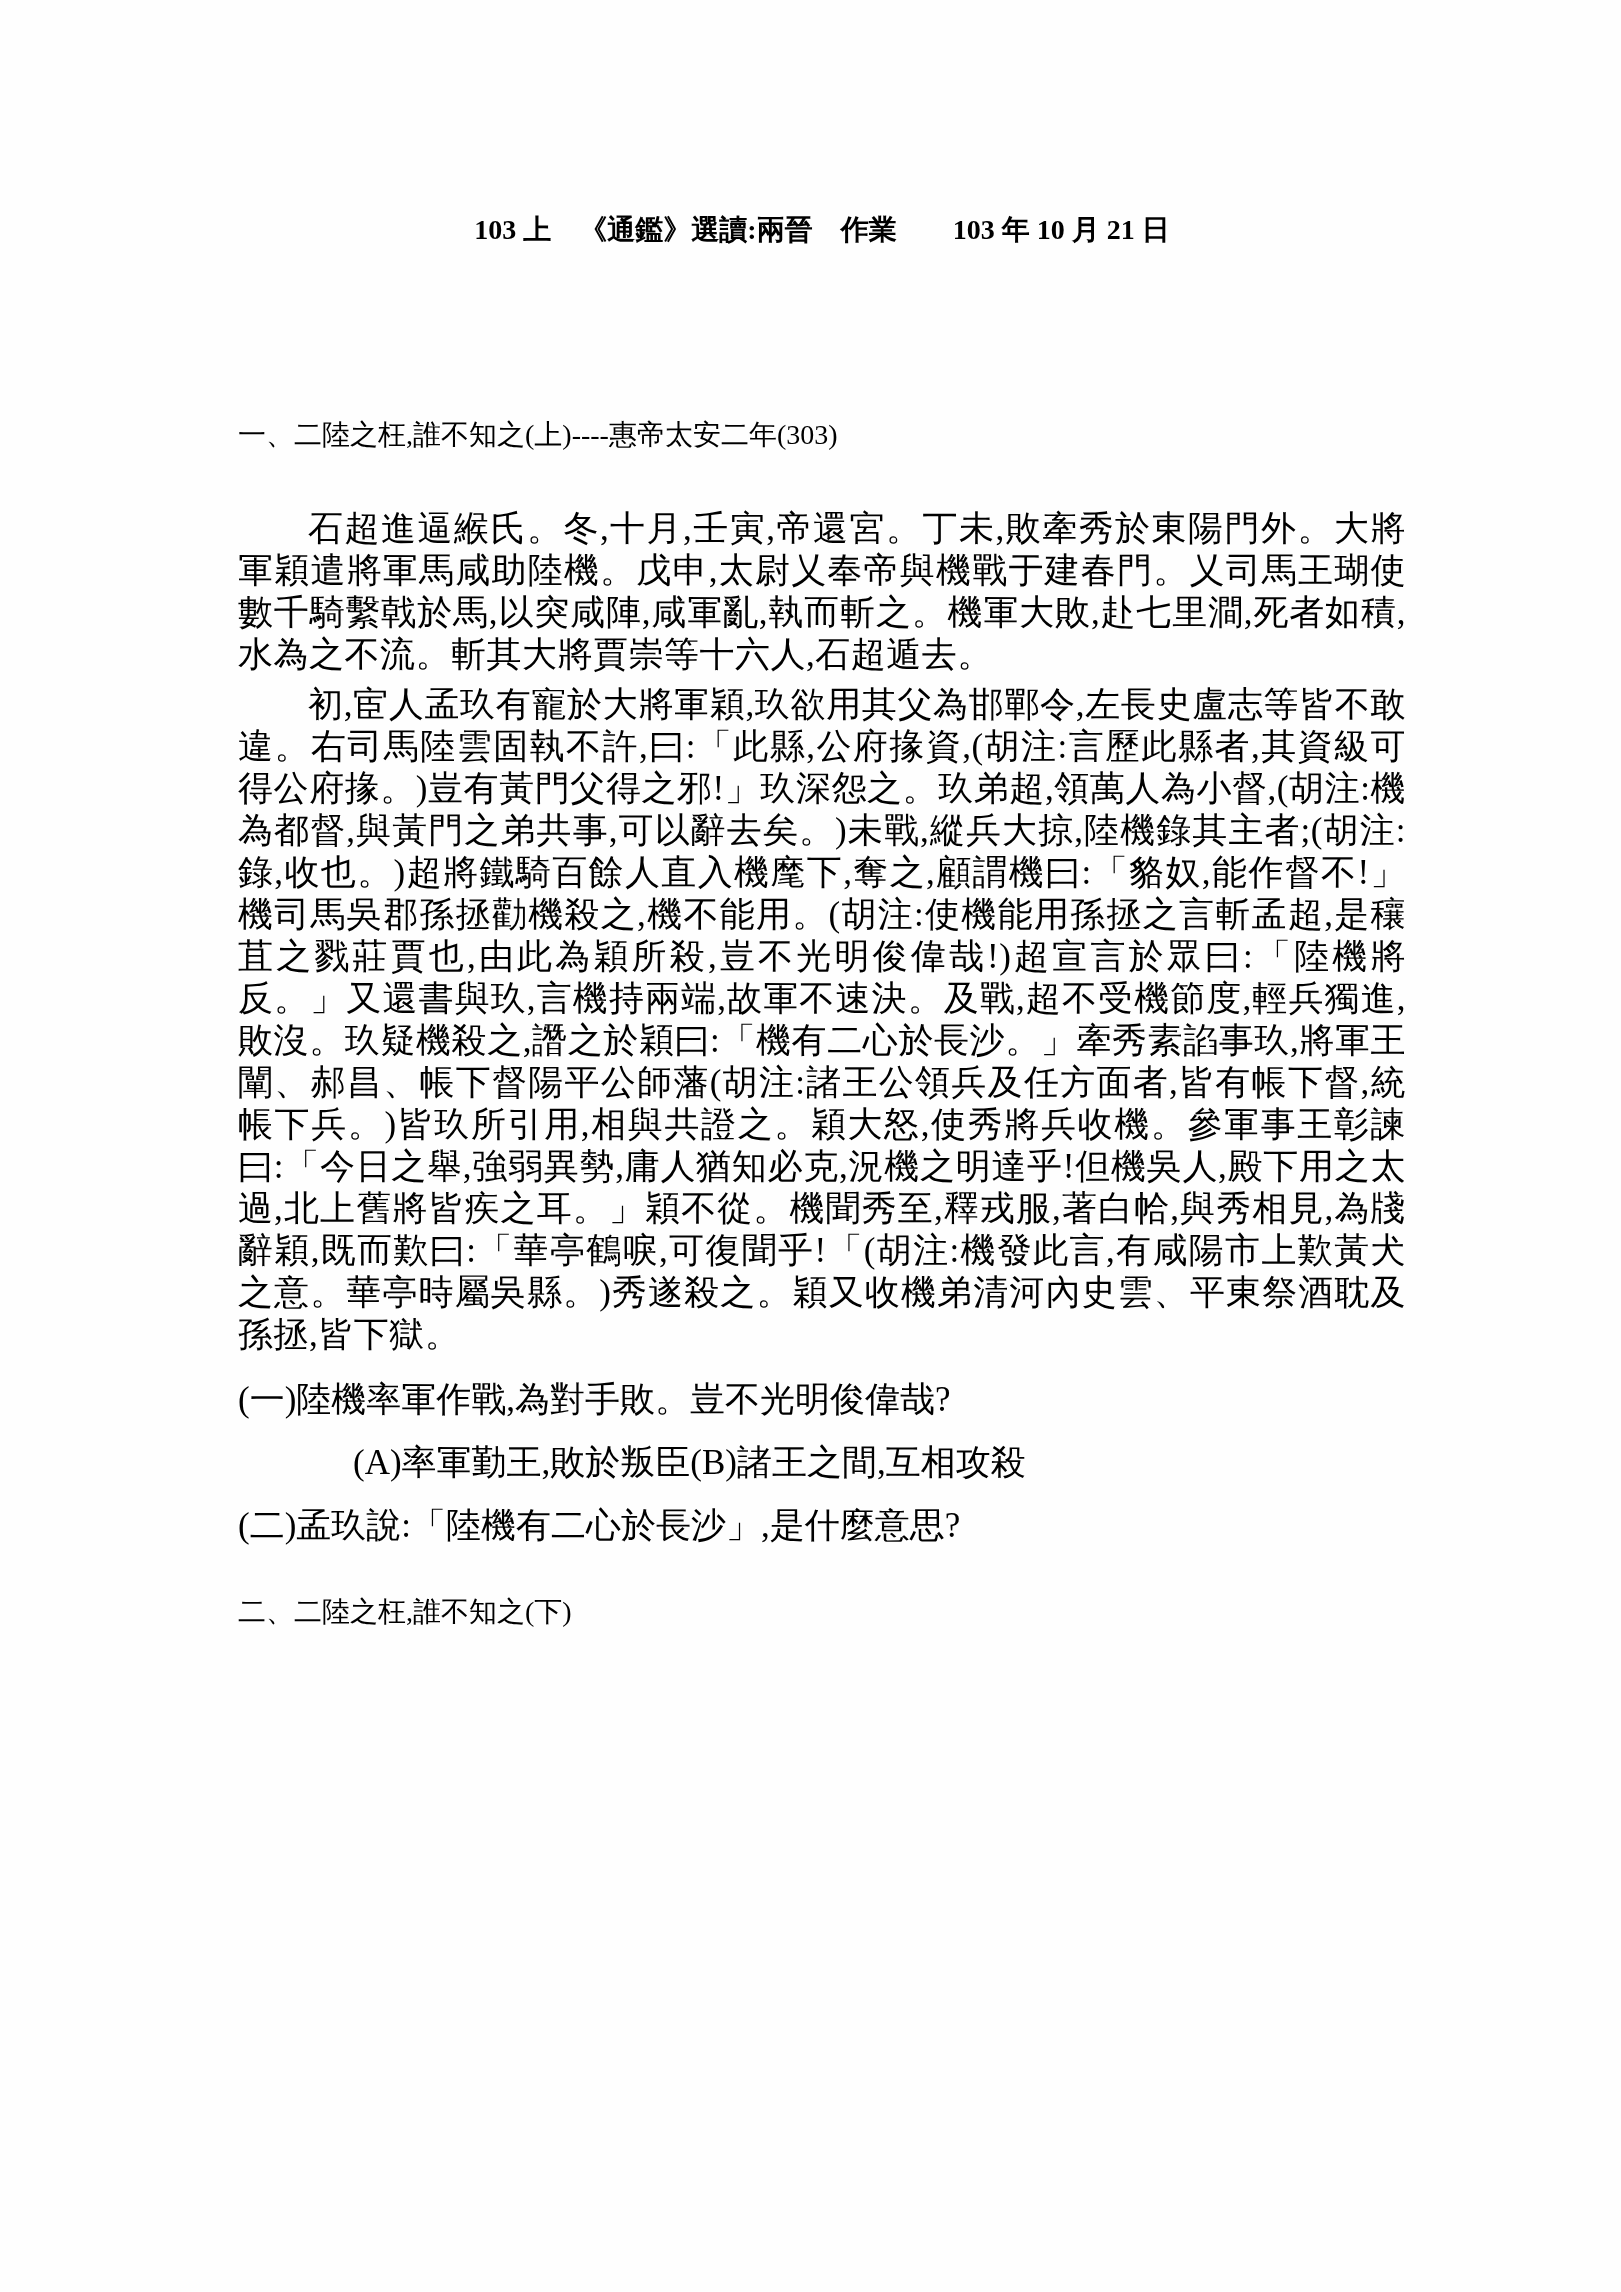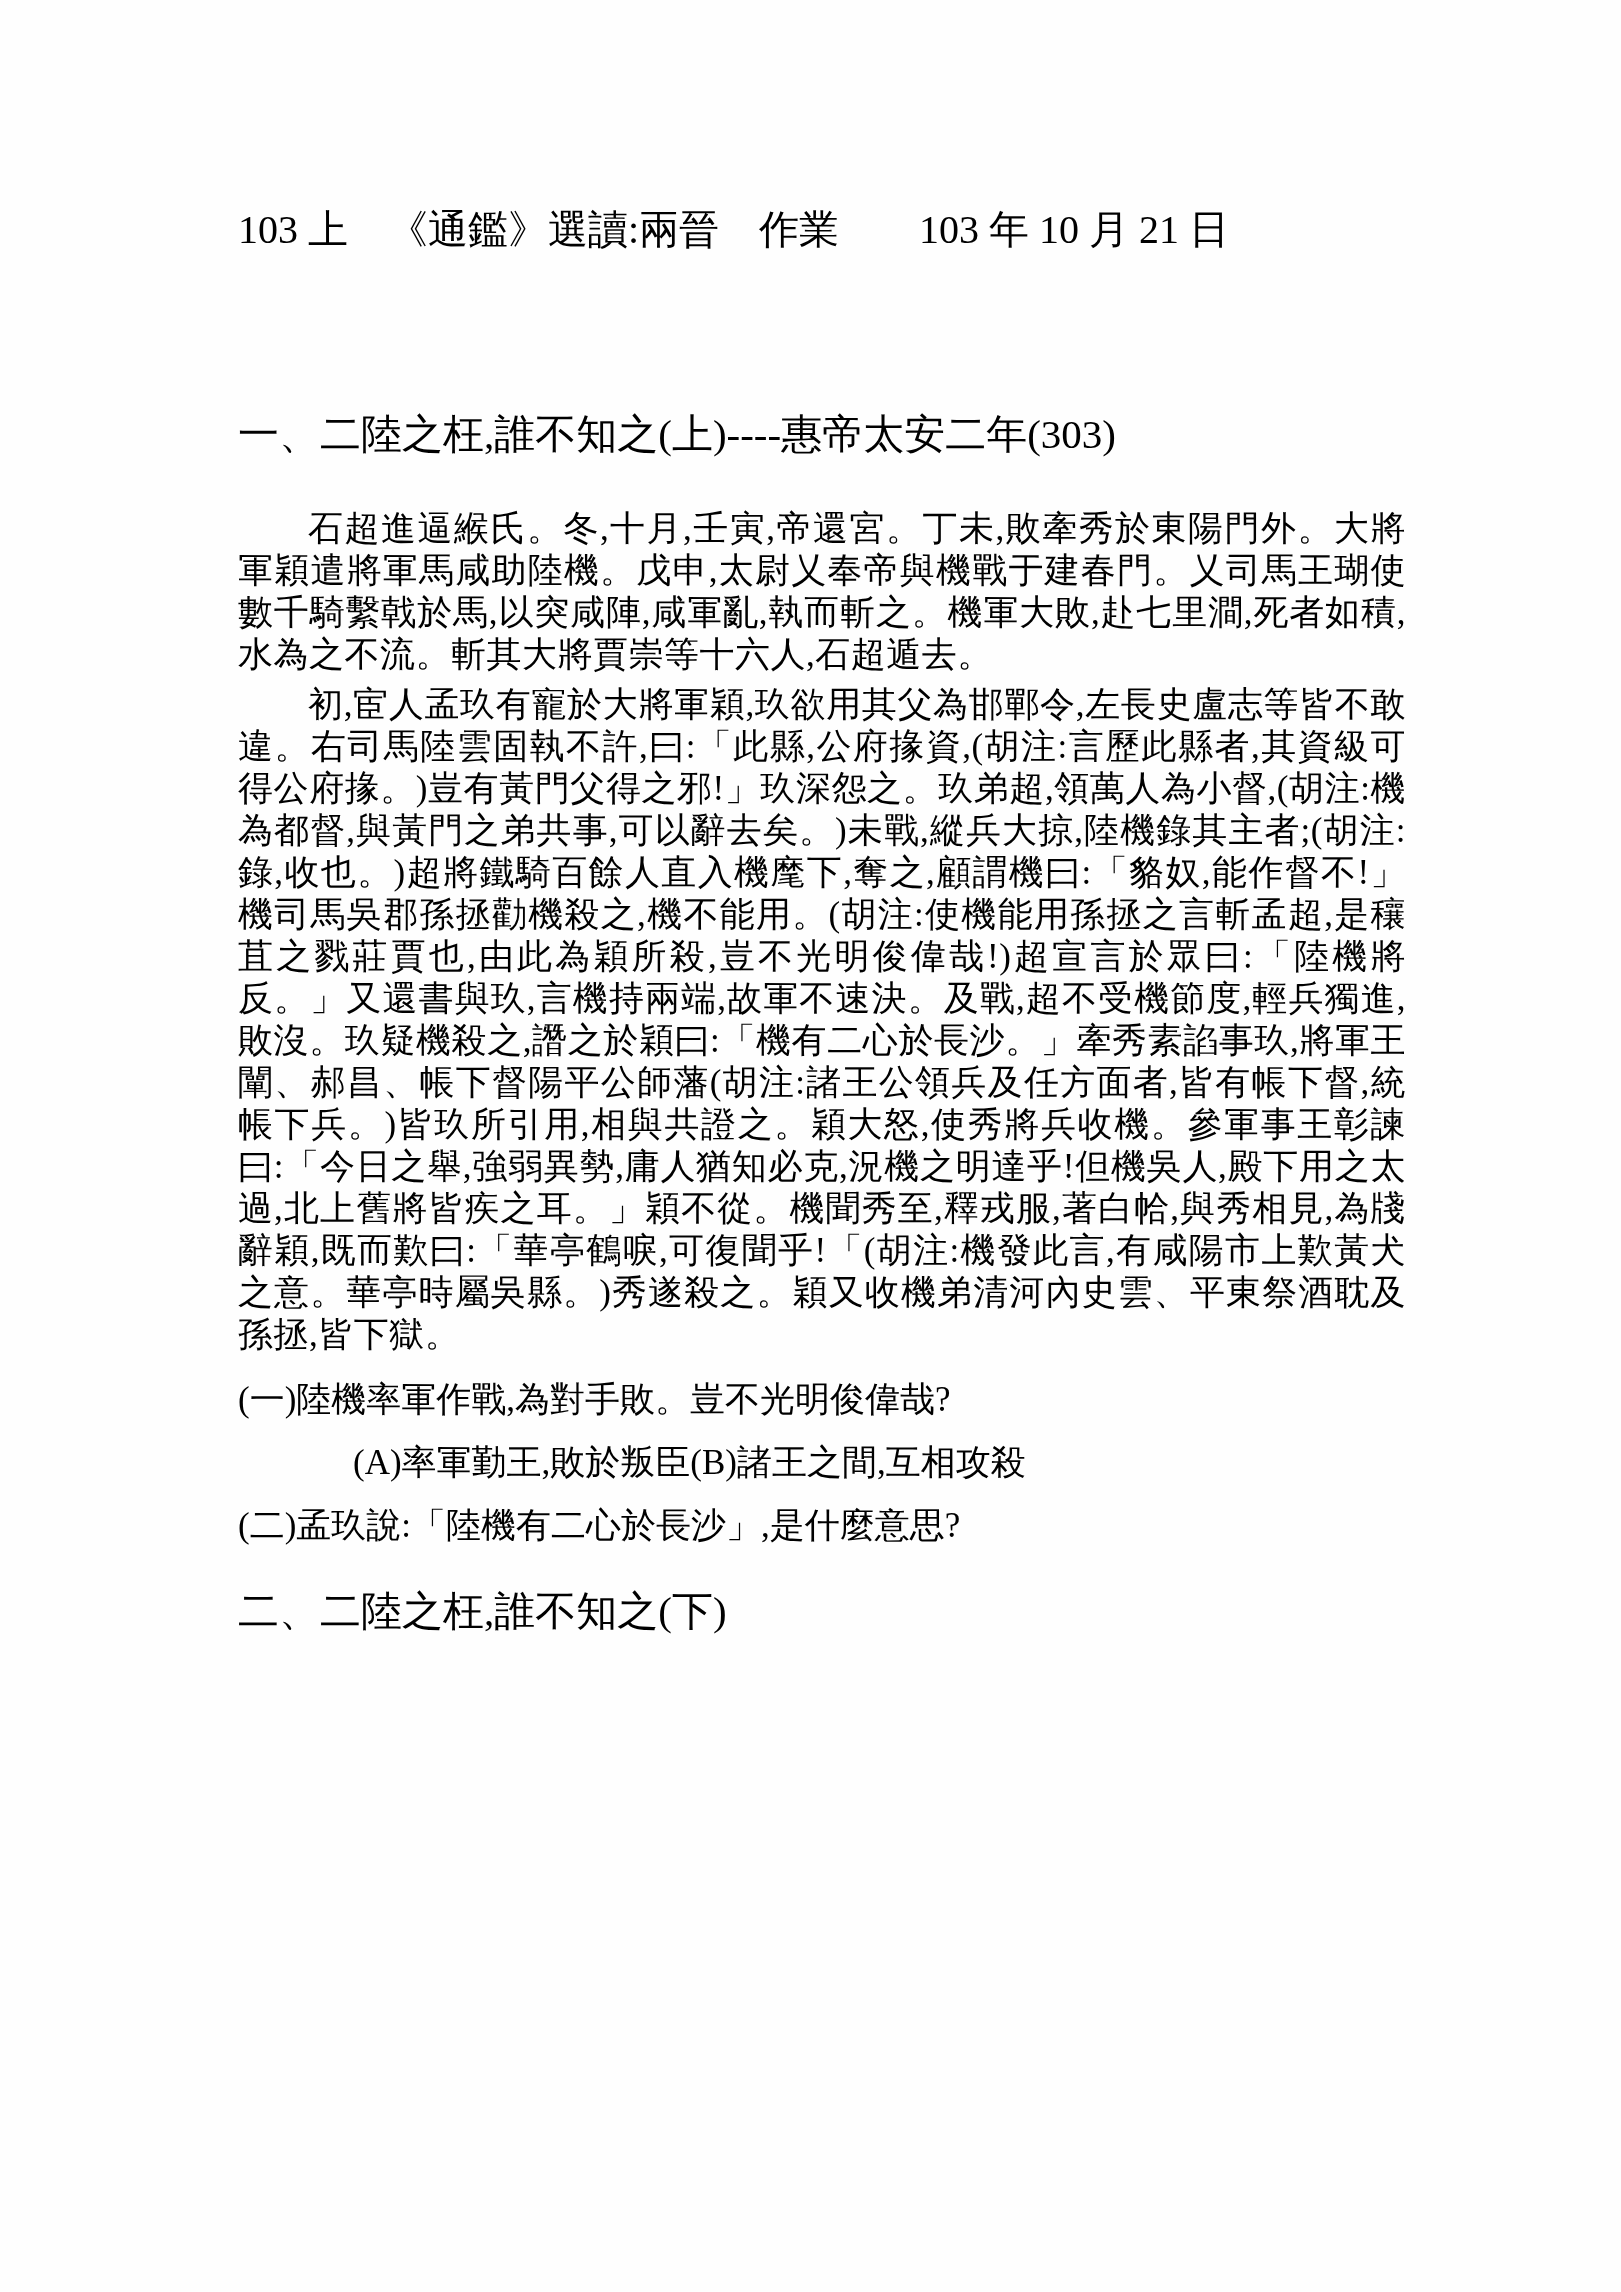--- a/index.html
+++ b/index.html
@@ -19,29 +19,29 @@
   .content {
     position: absolute;
     left: 238px;
     top: 0;
     width: 1168px;
     padding-top: 207px;
     font-size: 35px;
     line-height: 51px;
   }
   .doc-title {
-    text-align: left;
-    font-weight: normal;
-    font-size: 40px;
+    text-align: center;
+    font-weight: bold;
+    font-size: 28px;
     line-height: 45px;
     white-space: nowrap;
   }
   .section-heading {
     margin-top: 157px;
-    font-size: 41px;
+    font-size: 28px;
     line-height: 51px;
   }
   .body-para {
     margin: 0;
     margin-top: 48px;
     text-align: justify;
     text-indent: 2em;
     line-height: 42px;
     letter-spacing: 0.5px;
   }

